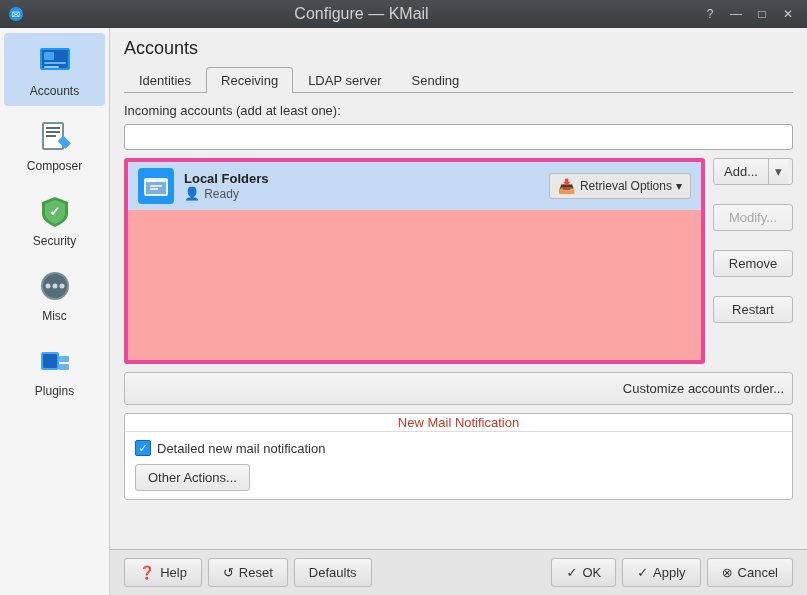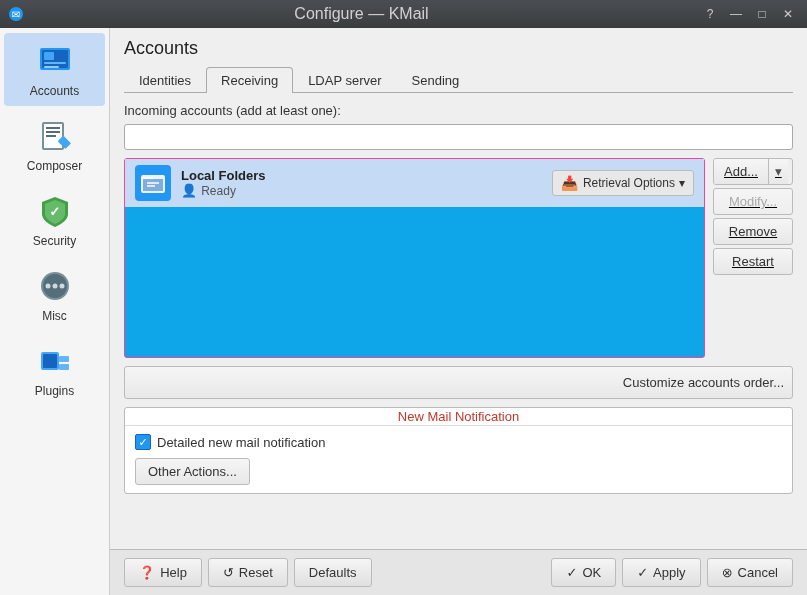--- a/index.html
+++ b/index.html
@@ -121,22 +121,22 @@
     }
 
     
     .account-area {
       display: flex;
       gap: 8px;
       margin-bottom: 8px;
     }
     .account-list {
       flex: 1;
-      border: 1px solid #ec4899;
-      background: #0ea5e9;
+      border: 4px solid #ec4899;
+      background: #fca5a5;
       border-radius: 3px;
       min-height: 200px;
     }
     .account-row {
       display: flex;
       align-items: center;
       padding: 6px 10px;
       background: #c5daf5;
       gap: 10px;
     }
@@ -159,23 +159,22 @@
       border-radius: 3px;
       padding: 4px 8px;
       cursor: pointer;
       font-size: 12px;
       color: #333;
     }
 
     .account-buttons {
       display: flex;
       flex-direction: column;
-      gap: 3px;
+      gap: 19px;
       min-width: 80px;
-      text-decoration: underline;
     }
     .action-btn {
       padding: 5px 10px;
       border: 1px solid #bbb;
       border-radius: 3px;
       background: linear-gradient(to bottom, #f5f5f5, #e8e8e8);
       cursor: pointer;
       font-size: 13px;
       color: #333;
       text-align: center;

